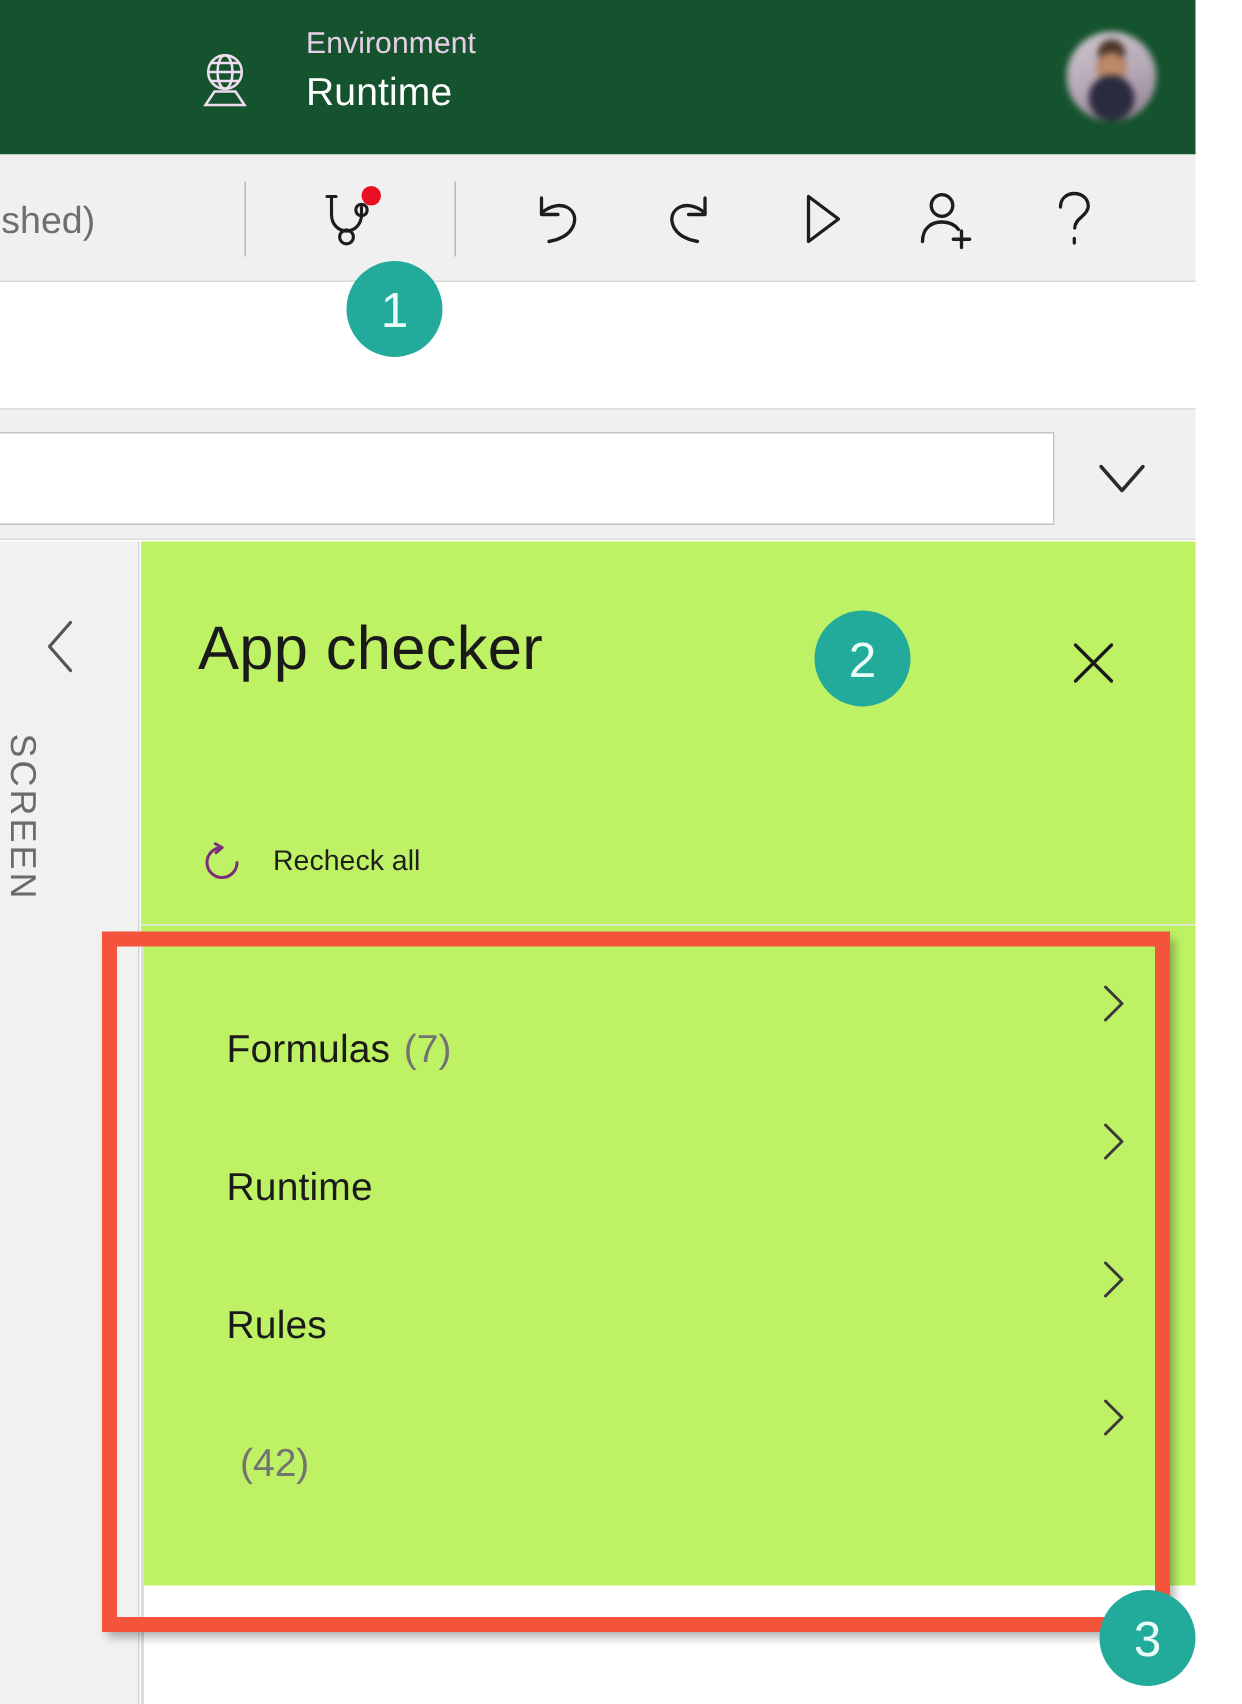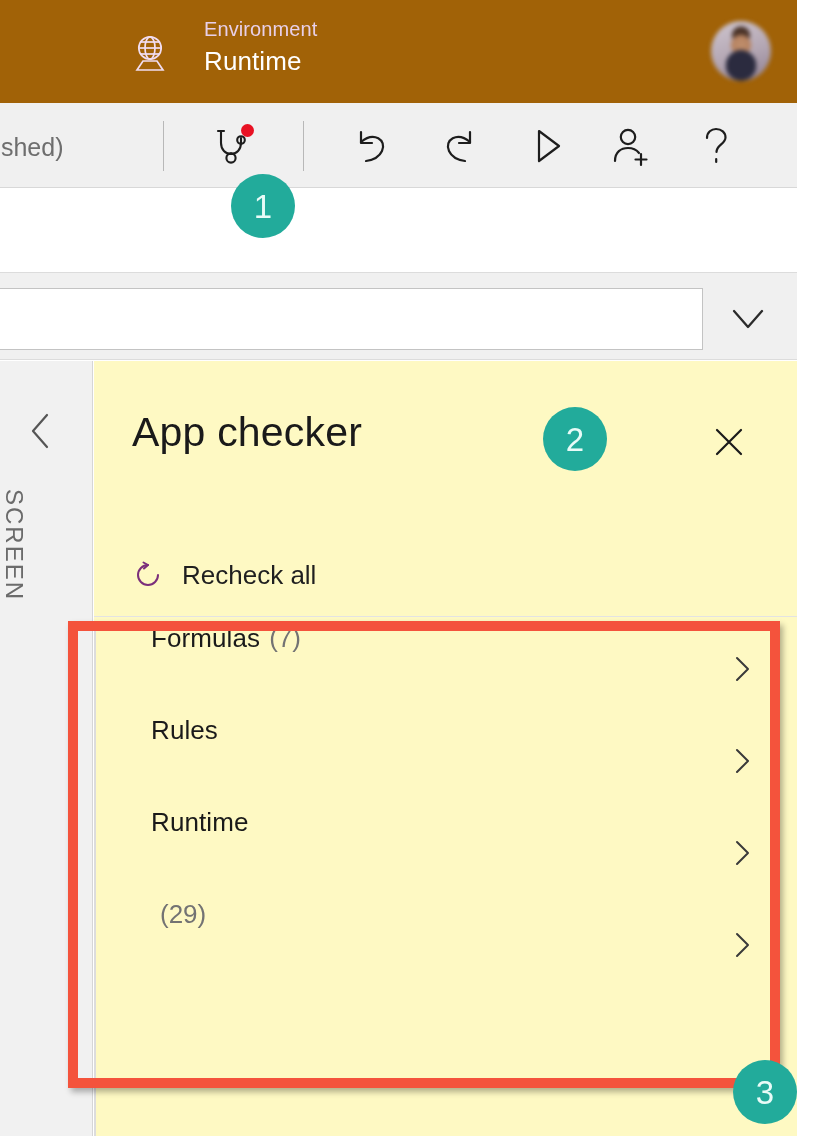--- a/index.html
+++ b/index.html
@@ -18,21 +18,21 @@
     height: 1136px;
     background: #ffffff;
   }
 
   
   .topbar {
     position: absolute;
     left: 0; top: 0;
     width: 797px;
     height: 103px;
-    background: #a16207;
+    background: #14532d;
     padding-left: 36px;
   }
   .env-globe {
     position: absolute;
     left: 130px; top: 31px;
     width: 40px; height: 42px;
     color: #f1ddf1;
   }
   .env-globe svg { display: block; width: 100%; height: 100%; }
 
@@ -177,22 +177,22 @@
     white-space: nowrap;
     transform: rotate(90deg);
     transform-origin: left top;
   }
 
   
   .panel {
     position: absolute;
     left: 94px; top: 361px;
     width: 703px;
-    height: 775px;
-    background: #fef9c3;
+    height: 696px;
+    background: #bef264;
   }
   .panel-title {
     position: absolute;
     left: 38px; top: 48px;
     font-size: 41px;
     font-weight: 400;
     color: #1a1a1a;
     letter-spacing: .2px;
   }
   .panel-close {
@@ -207,40 +207,40 @@
   .recheck {
     position: absolute;
     left: 38px; top: 198px;
     display: flex;
     align-items: center;
     gap: 18px;
     cursor: pointer;
   }
   .recheck-icon { width: 32px; height: 32px; color: #7b2f7b; flex: none; }
   .recheck-icon svg { display: block; width: 100%; height: 100%; }
-  .recheck-label { font-size: 26px; color: #1f1f1f; }
+  .recheck-label { font-size: 19px; color: #1f1f1f; }
 
   .panel-divider {
     position: absolute;
     left: 0; top: 255px;
     width: 703px; height: 1px;
     background: #e3e3e3;
   }
 
   
   .check-list {
     position: absolute;
     left: 0; top: 262px;
     width: 703px;
   }
   .check-row {
     position: relative;
     height: 92px;
     display: flex;
-    align-items: flex-start;
+    align-items: flex-end;
     padding: 0 70px 0 57px;
     cursor: pointer;
   }
   .check-name {
     font-size: 26px;
     color: #1a1a1a;
     letter-spacing: .1px;
   }
   .check-count {
     font-size: 26px;
@@ -416,48 +416,48 @@
         <span class="check-name">Formulas</span>
         <span class="check-count">(7)</span>
         <span class="check-chevron">
           <svg viewBox="0 0 26 32" fill="none" stroke="currentColor" stroke-width="2" stroke-linecap="round" stroke-linejoin="round">
             <path d="M8 5 L19 16 L8 27"></path>
           </svg>
         </span>
       </div>
 
       <div class="check-row">
+        <span class="check-name">Runtime</span>
+        <span class="check-count"></span>
+        <span class="check-chevron">
+          <svg viewBox="0 0 26 32" fill="none" stroke="currentColor" stroke-width="2" stroke-linecap="round" stroke-linejoin="round">
+            <path d="M8 5 L19 16 L8 27"></path>
+          </svg>
+        </span>
+      </div>
+
+      <div class="check-row">
         <span class="check-name">Rules</span>
         <span class="check-count"></span>
         <span class="check-chevron">
           <svg viewBox="0 0 26 32" fill="none" stroke="currentColor" stroke-width="2" stroke-linecap="round" stroke-linejoin="round">
             <path d="M8 5 L19 16 L8 27"></path>
           </svg>
         </span>
       </div>
 
       <div class="check-row">
-        <span class="check-name">Runtime</span>
-        <span class="check-count"></span>
+        <span class="check-count">(42)</span>
         <span class="check-chevron">
           <svg viewBox="0 0 26 32" fill="none" stroke="currentColor" stroke-width="2" stroke-linecap="round" stroke-linejoin="round">
             <path d="M8 5 L19 16 L8 27"></path>
           </svg>
         </span>
       </div>
 
-      <div class="check-row">
-        <span class="check-count">(29)</span>
-        <span class="check-chevron">
-          <svg viewBox="0 0 26 32" fill="none" stroke="currentColor" stroke-width="2" stroke-linecap="round" stroke-linejoin="round">
-            <path d="M8 5 L19 16 L8 27"></path>
-          </svg>
-        </span>
-      </div>
-
 
     </div>
   </div>
 
   <div class="hl-box"></div>
 
   <div class="badge badge-1">1</div>
   <div class="badge badge-2">2</div>
   <div class="badge badge-3">3</div>
 

